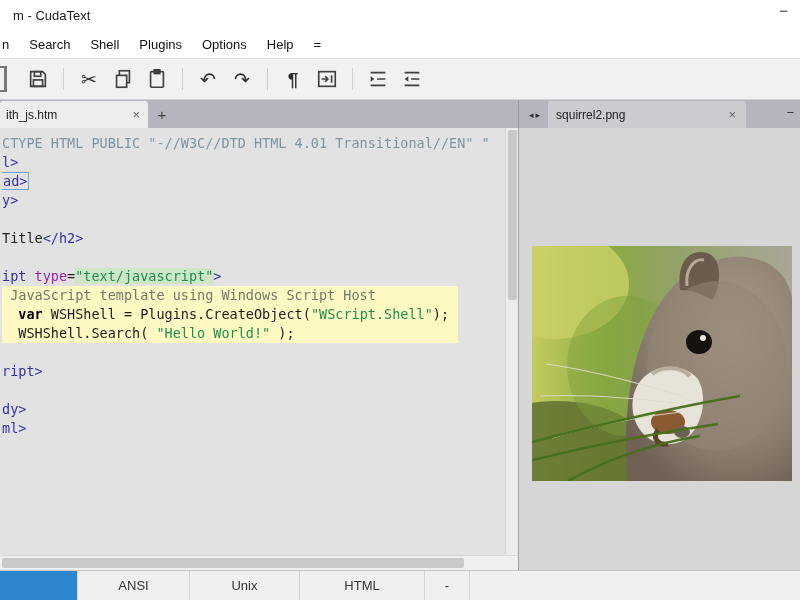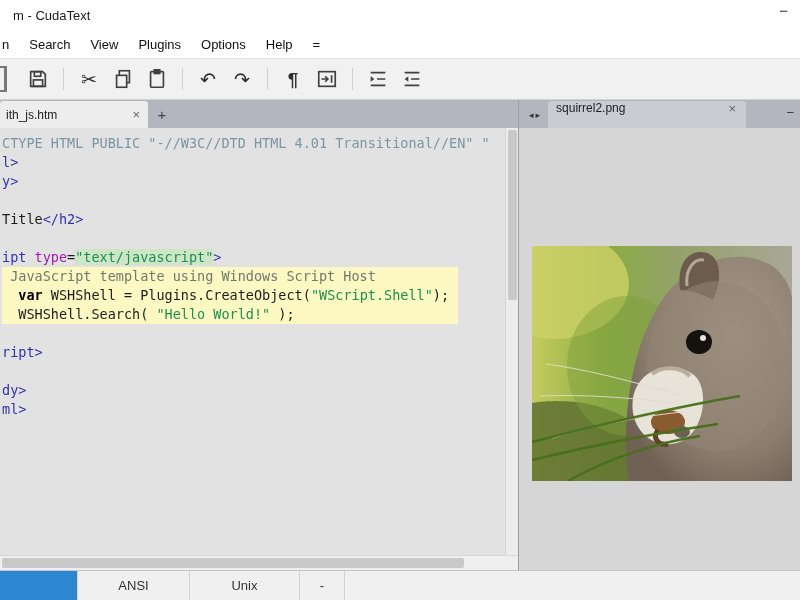--- a/index.html
+++ b/index.html
@@ -26,21 +26,21 @@
   .partial-icon { width:7px; height:26px; border-right:3px solid #5a5a5a; border-top:2px solid #5a5a5a; border-bottom:2px solid #5a5a5a; margin-right:14px; opacity:.8; }
 
   
   .tabrow { height:28px; display:flex; background:#b5b5bf; }
   .tabs-left { width:518px; display:flex; align-items:flex-end; height:100%; }
   .tab-active-left { width:148px; height:27px; background:#ededed; display:flex; align-items:center; padding:0 6px; font-size:12px; color:#222; position:relative; border-radius:3px 3px 0 0; }
   .tab-close { margin-left:auto; color:#666; font-size:13px; padding:0 2px; }
   .tab-new { width:28px; height:27px; display:flex; align-items:center; justify-content:center; color:#444; font-size:15px; }
   .tabs-right { flex:1; display:flex; align-items:flex-end; height:100%; border-left:1px solid #9d9da6; position:relative; }
   .tab-nav { font-size:9px; color:#333; padding:0 6px 8px 10px; letter-spacing:2px; }
-  .tab-active-right { width:198px; height:27px; background:#cbcbd2; display:flex; align-items:flex-start; padding:0 8px; font-size:12px; color:#222; border-radius:3px 3px 0 0; }
+  .tab-active-right { width:198px; height:27px; background:#cbcbd2; display:flex; align-items:center; padding:0 8px; font-size:12px; color:#222; border-radius:3px 3px 0 0; }
   .tab-overflow { position:absolute; right:6px; top:5px; color:#333; font-size:13px; }
 
   
   .main { display:flex; height:442px; }
   .left-pane { width:518px; display:flex; flex-direction:column; position:relative; }
   .editor { flex:1; background:#e2e2e2; position:relative; overflow:hidden; padding:6px 0 0 2px; }
   .line { height:19px; white-space:pre; font-family:"DejaVu Sans Mono", monospace; font-size:13.5px; line-height:19px; }
   .line.g { background:#fef9c3; width:456px; }
   .tk-d { color:#7c95a3; }
   .tk-t { color:#3232a8; }
@@ -73,21 +73,21 @@
 <div class="window">
 
   <div class="titlebar">
     <span class="title-text">m - CudaText</span>
     <span class="win-min">−</span>
   </div>
 
   <div class="menubar">
       <span class="mitem">n</span>
       <span class="mitem">Search</span>
-      <span class="mitem">View</span>
+      <span class="mitem">Shell</span>
       <span class="mitem">Plugins</span>
       <span class="mitem">Options</span>
       <span class="mitem">Help</span>
       <span class="mitem">=</span>
     </div>
 
   <div class="toolbar">
     <div class="partial-icon"></div>
     <div class="tbtn">
       <svg width="22" height="22" viewBox="0 0 24 24">
@@ -160,20 +160,21 @@
       </div>
       <span class="tab-overflow">−</span>
     </div>
   </div>
 
   <div class="main">
     <div class="left-pane">
       <div class="editor">
           <div class="line"><span class="tk-d">CTYPE HTML PUBLIC "-//W3C//DTD HTML 4.01 Transitional//EN" "</span></div>
           <div class="line"><span class="tk-t">l&gt;</span></div>
+          <div class="line"><span class="tk-tb">ad&gt;</span></div>
           <div class="line"><span class="tk-t">y&gt;</span></div>
           <div class="line">&nbsp;</div>
           <div class="line"><span class="tk-p">Title</span><span class="tk-t">&lt;/h2&gt;</span></div>
           <div class="line">&nbsp;</div>
           <div class="line"><span class="tk-t">ipt </span><span class="tk-a">type</span><span class="tk-p">=</span><span class="tk-sh">"text/javascript"</span><span class="tk-t">&gt;</span></div>
           <div class="line g"><span class="tk-c"> JavaScript template using Windows Script Host</span></div>
           <div class="line g"><span class="tk-p">  </span><span class="tk-k">var</span><span class="tk-p"> WSHShell = Plugins.CreateObject(</span><span class="tk-s">"WScript.Shell"</span><span class="tk-p">);</span></div>
           <div class="line g"><span class="tk-p">  WSHShell.Search( </span><span class="tk-s">"Hello World!"</span><span class="tk-p"> );</span></div>
           <div class="line">&nbsp;</div>
           <div class="line"><span class="tk-t">ript&gt;</span></div>
@@ -231,17 +232,18 @@
           </g>
         </svg>
       </div>
     </div>
   </div>
 
   <div class="statusbar">
       <div class="scell caret" style="width: 78px;"></div>
       <div class="scell" style="width: 112px;">ANSI</div>
       <div class="scell" style="width: 110px;">Unix</div>
+      <div class="scell" style="width: 125px;">HTML</div>
       <div class="scell" style="width: 45px;">-</div>
       <div class="sfill"></div>
     </div>
 
 </div>
 
 </body></html>

